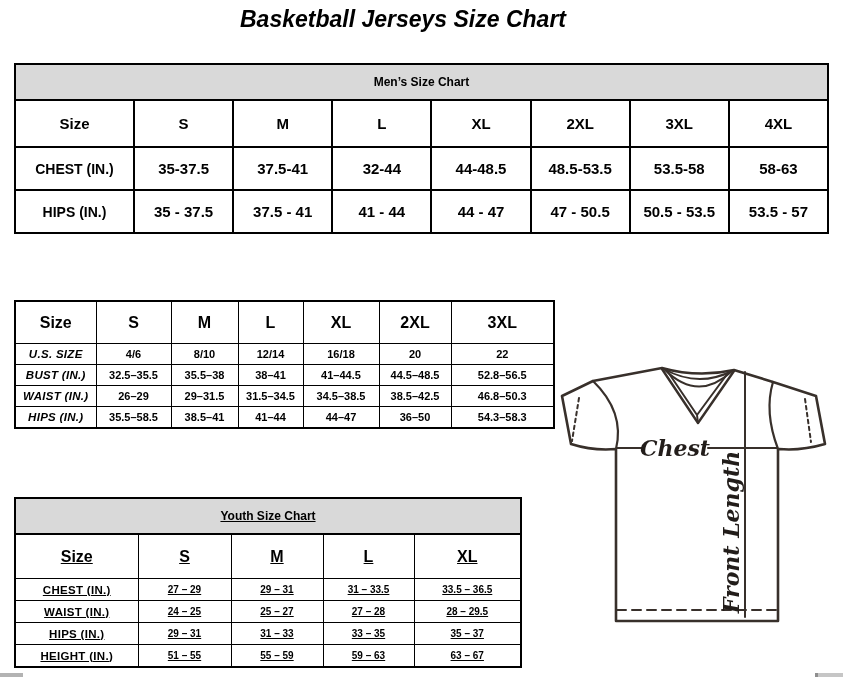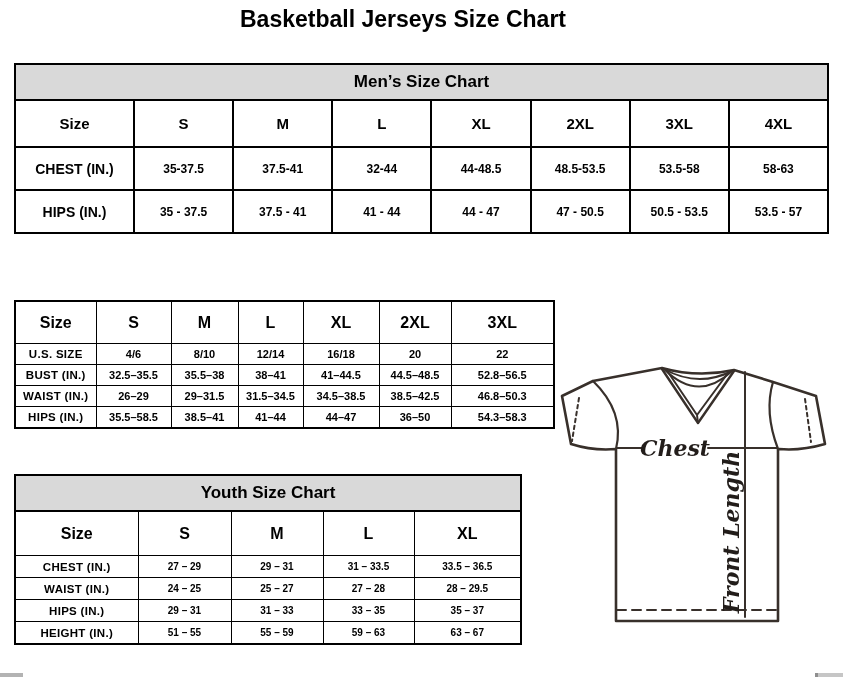--- a/index.html
+++ b/index.html
@@ -3,42 +3,42 @@
 <meta charset="utf-8">
 <style>
   html,body{margin:0;padding:0;}
   body{
     width:843px;height:679px;position:relative;background:#ffffff;
     font-family:"Liberation Sans",sans-serif;color:#000;
     -webkit-font-smoothing:antialiased;overflow:hidden;
   }
   .page-title{
     position:absolute;left:0;top:6px;width:806px;text-align:center;
-    font-size:23px;font-weight:bold;color:#000;
+    font-size:23px;font-weight:bold;color:#000;font-style:italic;
   }
   table.tbl{
     position:absolute;border-collapse:collapse;table-layout:fixed;
     background:#fff;border:2px solid #000;
   }
   table.tbl td{
     border:1px solid #000;text-align:center;vertical-align:middle;
     font-weight:bold;padding:0;overflow:hidden;white-space:nowrap;
   }
   table.mens td{border:2px solid #000;}
   td.bar{
-    background:#d9d9d9;font-size:17px;border-bottom:2px solid #000 !important;
+    background:#d9d9d9;font-size:12px;border-bottom:2px solid #000 !important;
   }
   .mens td.bar{height:34px;}
   .mens td.szrow{height:45px;font-size:15px;}
-  .mens td.data{height:41px;font-size:12px;}
+  .mens td.data{height:41px;font-size:15px;}
   .mens td.lbl{font-size:14px;}
   .womens td.bar{height:35px;}
   .womens td.szrow{height:41px;font-size:16px;}
   .womens td.data{height:20px;font-size:11px;}
-  .womens td.lbl{font-size:11.5px;letter-spacing:.3px;}
+  .womens td.lbl{font-size:11.5px;letter-spacing:.3px;font-style:italic;}
   .youth td.bar{height:34px;}
   .youth td.szrow{height:43px;font-size:16px;}
   .youth td.data{height:21px;font-size:10px;}
   .youth td.lbl{font-size:11.5px;letter-spacing:.3px;}
   .jersey{position:absolute;left:558px;top:360px;}
   .jersey text{
     font-family:"DejaVu Serif","Liberation Serif",serif;
     font-style:italic;font-weight:bold;fill:#221d1a;
   }
   .sb{position:absolute;height:4px;}
@@ -150,21 +150,21 @@
     <td class="data">35.5–58.5</td>
     <td class="data">38.5–41</td>
     <td class="data">41–44</td>
     <td class="data">44–47</td>
     <td class="data">36–50</td>
     <td class="data">54.3–58.3</td>
   </tr>
 </tbody>
   </table>
 
-<table class="tbl youth" style="left:14px;top:474px;width:506px;">
+<table class="tbl youth" style="left:14px;top:497px;width:506px;text-decoration:underline;">
   <colgroup>
     <col style="width:123px">
       <col style="width:93px">
       <col style="width:92px">
     <col style="width:91px">
       <col style="width:107px">
   </colgroup>
   <tbody>
       <tr>
         <td class="bar" colspan="5">Youth Size Chart</td>

